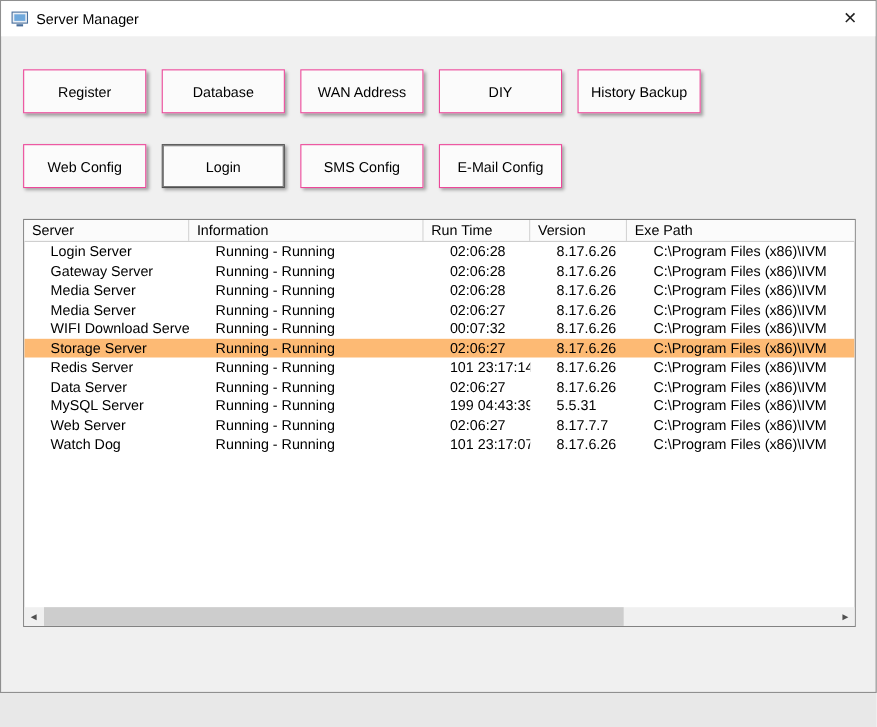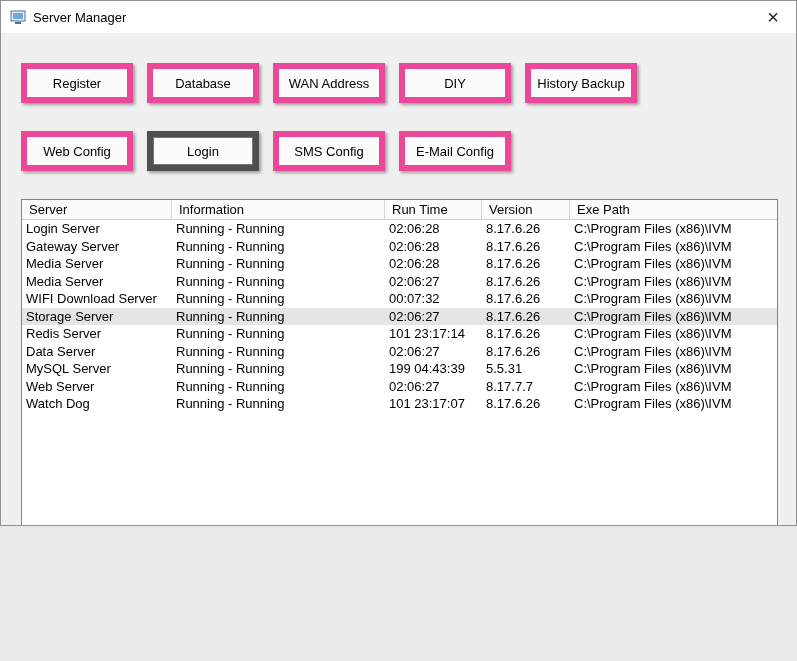--- a/index.html
+++ b/index.html
@@ -2,21 +2,21 @@
 <html style="--hl: #1b6fbb;"><head>
 <meta charset="utf-8">
 <style>
   * { box-sizing: border-box; margin: 0; padding: 0; }
   html, body { width: 797px; height: 661px; }
   body {
     font-family: "Liberation Sans", sans-serif;
     background: #e8e8e8;
   }
   .window {
-    width: 797px; height: 526px;
+    width: 797px; height: 630px;
     background: #f0f0f0;
     border: 1px solid #8f8f8f;
     position: relative;
     overflow: hidden;
   }
   
   .titlebar {
     height: 32px;
     background: #ffffff;
     display: flex;
@@ -30,21 +30,21 @@
     display: flex; align-items: center; justify-content: center;
     font-size: 20px; font-weight: 300; color: #222;
     cursor: pointer;
   }
   
   .content { padding: 30px 20px 0 20px; }
   .btn-row { display: flex; gap: 14px; margin-bottom: 28px; }
   .win-btn {
     width: 112px; height: 40px;
     background: #fbfbfb;
-    border: 6px solid #ec4899;
+    border: 1px solid #ec4899;
     box-shadow: 2px 2px 3px rgba(0,0,0,0.35);
     font-family: "Liberation Sans", sans-serif;
     font-size: 13px;
     color: #000;
     cursor: pointer;
   }
   .win-btn.default {
     border-color: #4f4f4f;
     box-shadow: 2px 2px 3px rgba(0,0,0,0.35), inset 0 0 0 1px #777;
   }
@@ -78,23 +78,23 @@
   .th {
     display: flex; align-items: center;
     padding-left: 7px;
     border-right: 1px solid #d4d4d4;
     white-space: nowrap; overflow: hidden;
     color: #000;
     cursor: default;
   }
   .lv-body { height: 333px; overflow: hidden; }
   .tr { display: flex; height: 17.5px; align-items: center; }
-  .tr.selected { background: #e5e5e5; align-items: center; }
+  .tr.selected { background: #fdba74; align-items: center; }
   .td {
-    padding-left: 4px;
+    padding-left: 24px;
     white-space: nowrap; overflow: hidden;
     color: #000;
   }
   .th:nth-child(1), .td:nth-child(1) { width: 150px; flex: none; }
   .th:nth-child(2), .td:nth-child(2) { width: 213px; flex: none; }
   .th:nth-child(3), .td:nth-child(3) { width: 97px;  flex: none; }
   .th:nth-child(4), .td:nth-child(4) { width: 88px;  flex: none; }
   .th:nth-child(5), .td:nth-child(5) { flex: 1; border-right: none; }
   
   .hscroll {

